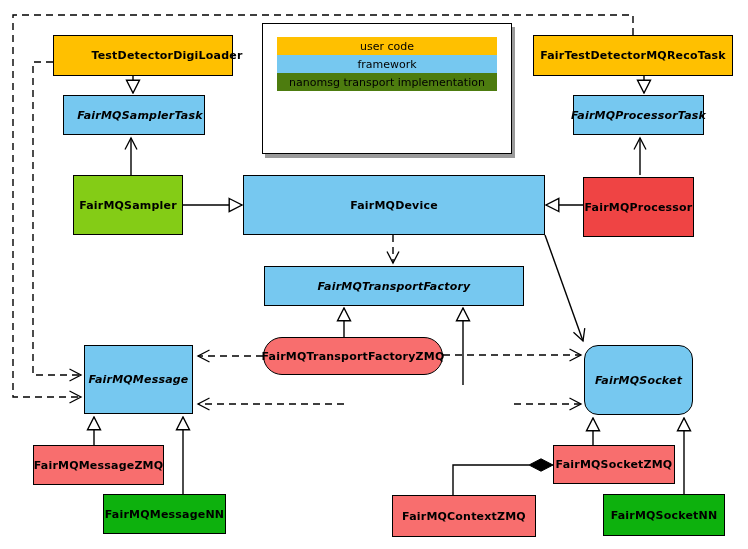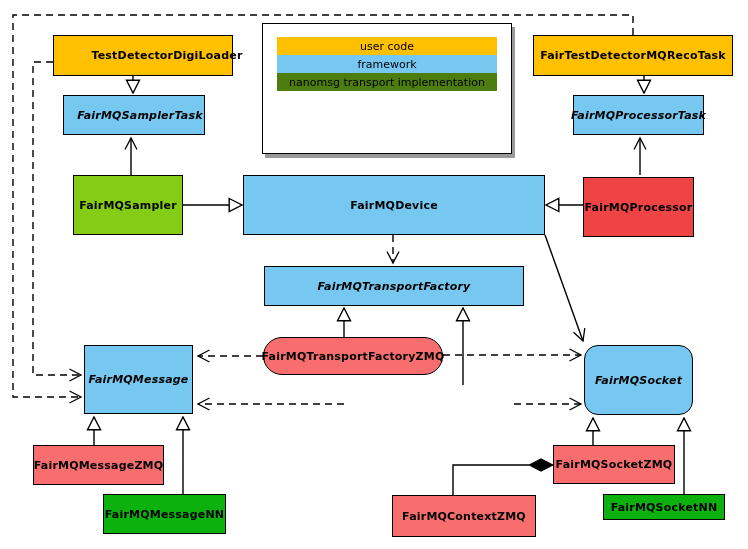--- a/index.html
+++ b/index.html
@@ -78,15 +78,15 @@
     <div class="node" style="left: 73px; top: 175px; width: 110px; height: 60px; background: #84cc16;">FairMQSampler</div>
     <div class="node" style="left: 243px; top: 175px; width: 302px; height: 60px; background: rgb(118, 200, 240);">FairMQDevice</div>
     <div class="node" style="left: 583px; top: 177px; width: 111px; height: 60px; background: #ef4444;">FairMQProcessor</div>
     <div class="node abstract" style="left: 264px; top: 266px; width: 260px; height: 40px; background: rgb(118, 200, 240);">FairMQTransportFactory</div>
     <div class="node" style="left: 263px; top: 337px; width: 180px; height: 38px; background: rgb(248, 110, 110); border-radius: 19px;">FairMQTransportFactoryZMQ</div>
     <div class="node abstract" style="left: 84px; top: 345px; width: 109px; height: 69px; background: rgb(118, 200, 240);">FairMQMessage</div>
     <div class="node abstract" style="left: 584px; top: 345px; width: 109px; height: 70px; background: rgb(118, 200, 240); border-radius: 14px;">FairMQSocket</div>
     <div class="node" style="left: 103px; top: 494px; width: 123px; height: 40px; background: rgb(13, 177, 13);">FairMQMessageNN</div>
     <div class="node" style="left: 33px; top: 445px; width: 131px; height: 40px; background: rgb(248, 110, 110);">FairMQMessageZMQ</div>
     <div class="node" style="left: 553px; top: 445px; width: 122px; height: 39px; background: rgb(248, 110, 110);">FairMQSocketZMQ</div>
-    <div class="node" style="left: 603px; top: 494px; width: 122px; height: 26px; background: rgb(13, 177, 13);">FairMQSocketNN</div>
+    <div class="node" style="left: 603px; top: 494px; width: 122px; height: 42px; background: rgb(13, 177, 13);">FairMQSocketNN</div>
     <div class="node" style="left: 392px; top: 495px; width: 144px; height: 42px; background: rgb(248, 110, 110);">FairMQContextZMQ</div>
   </div>
 
 </body></html>

